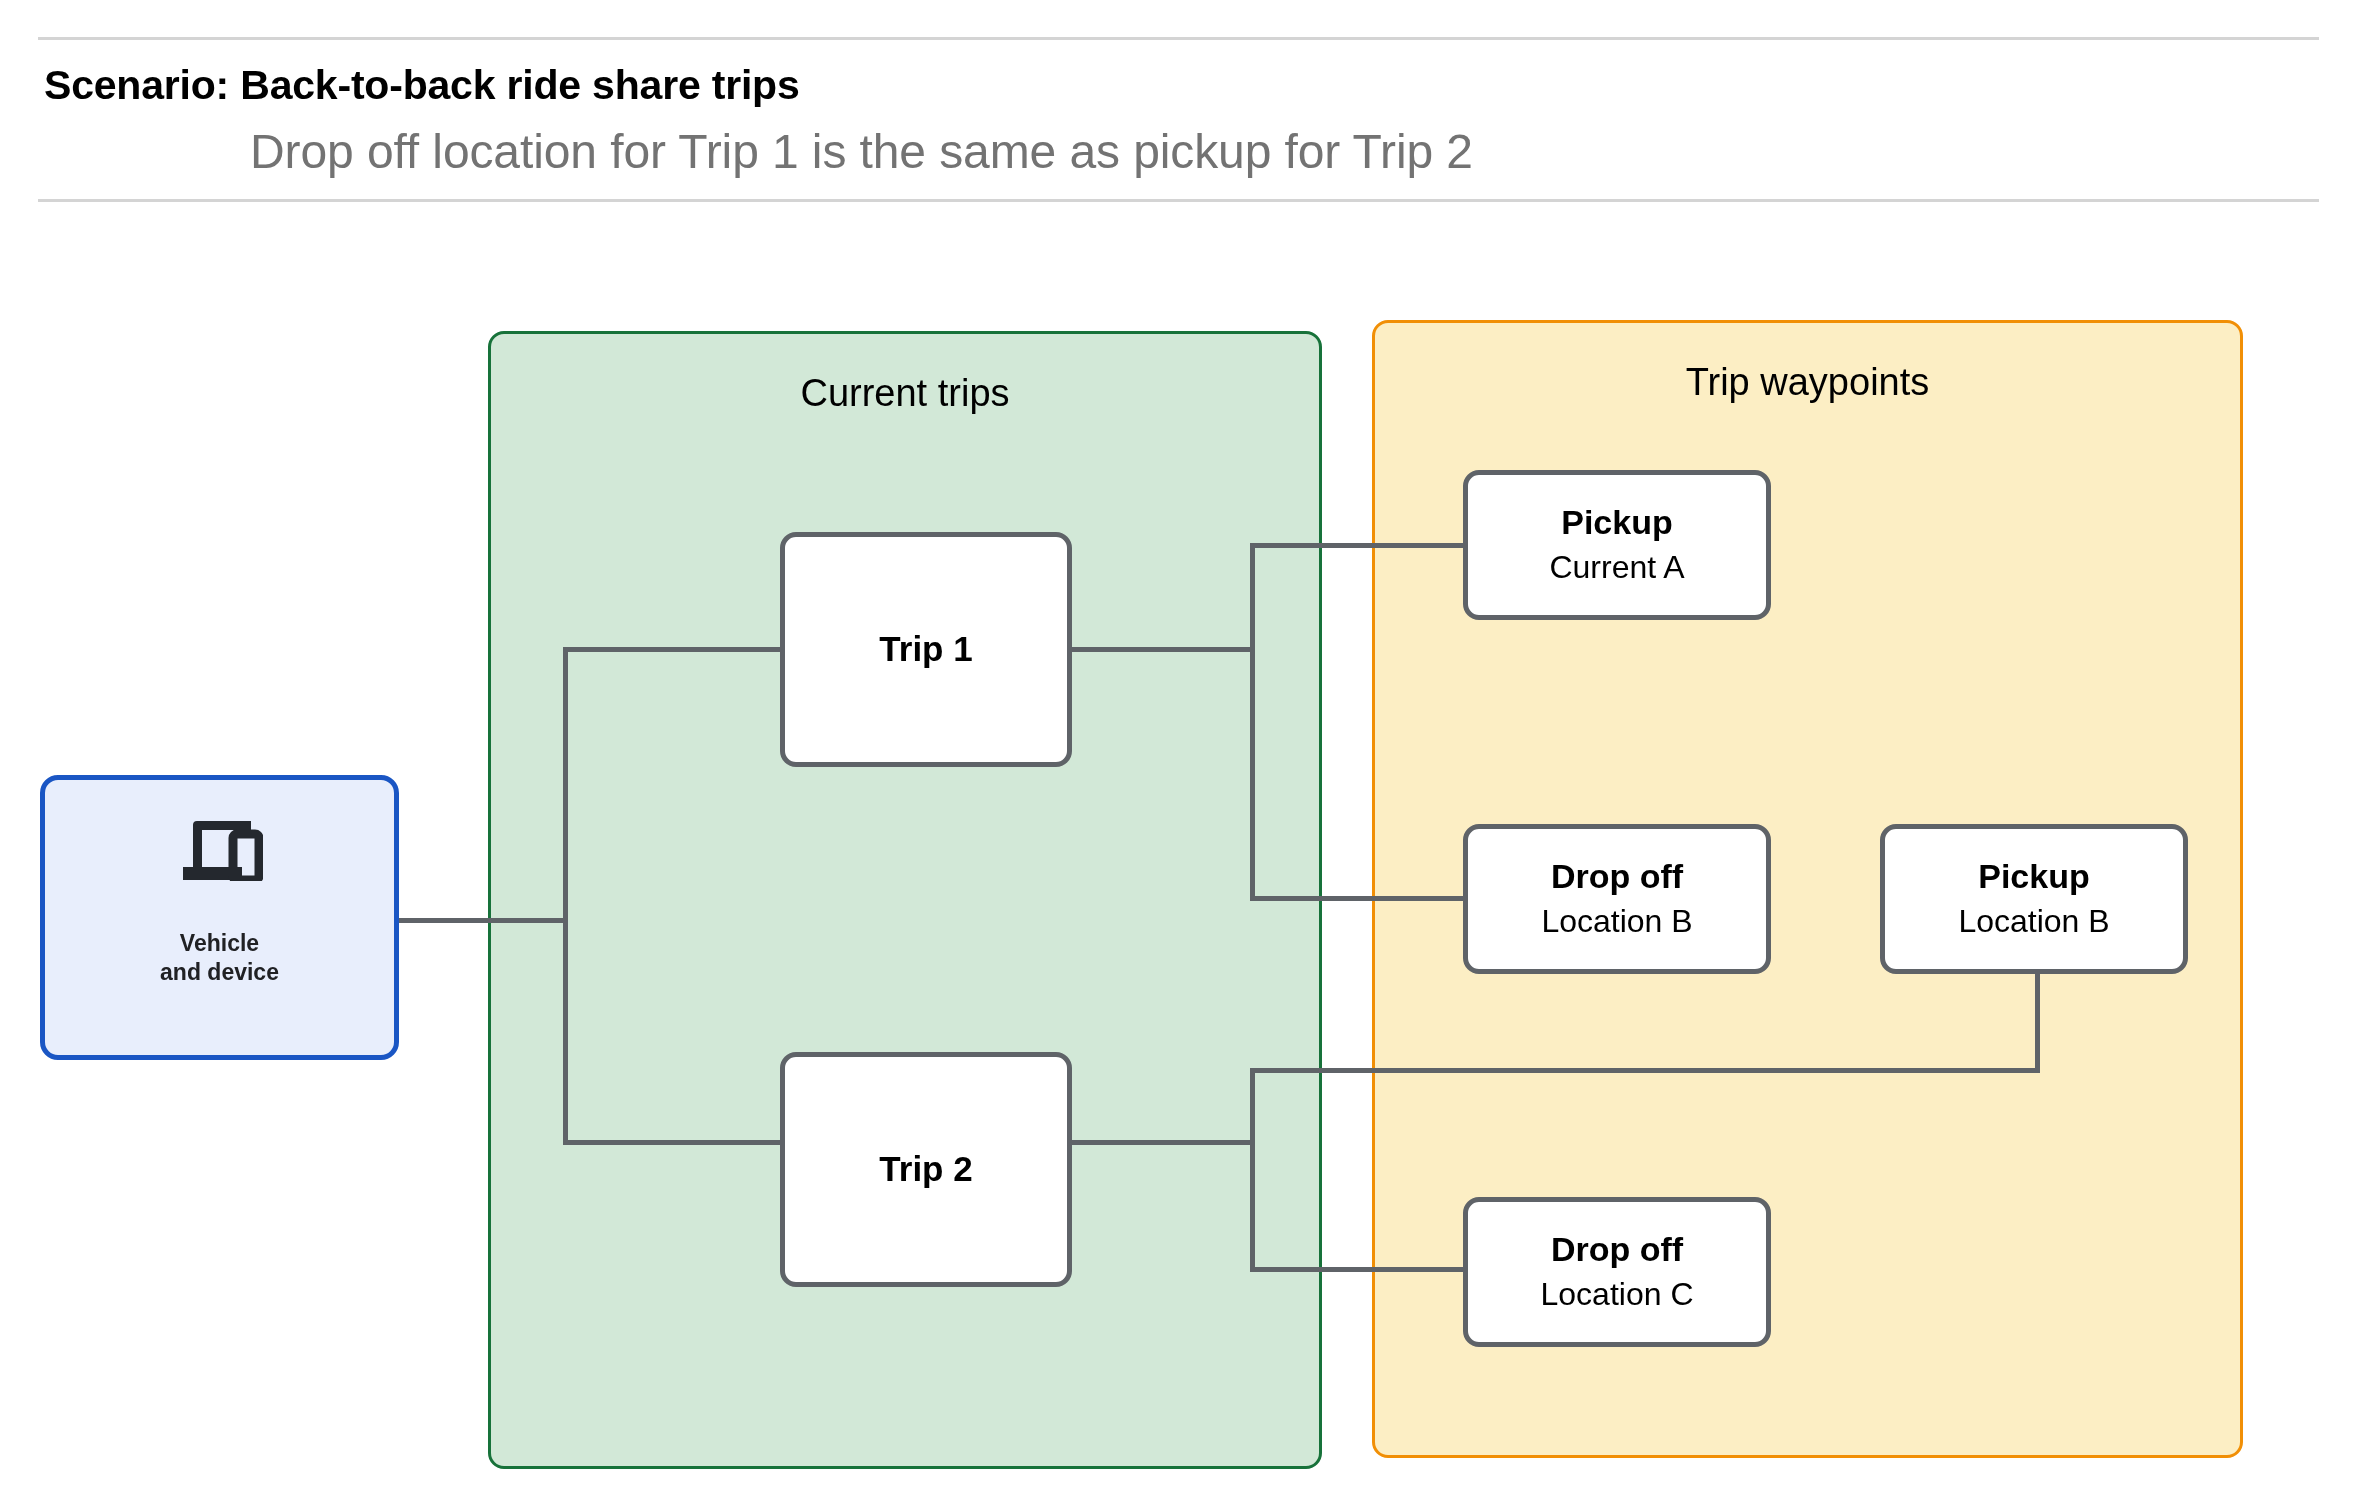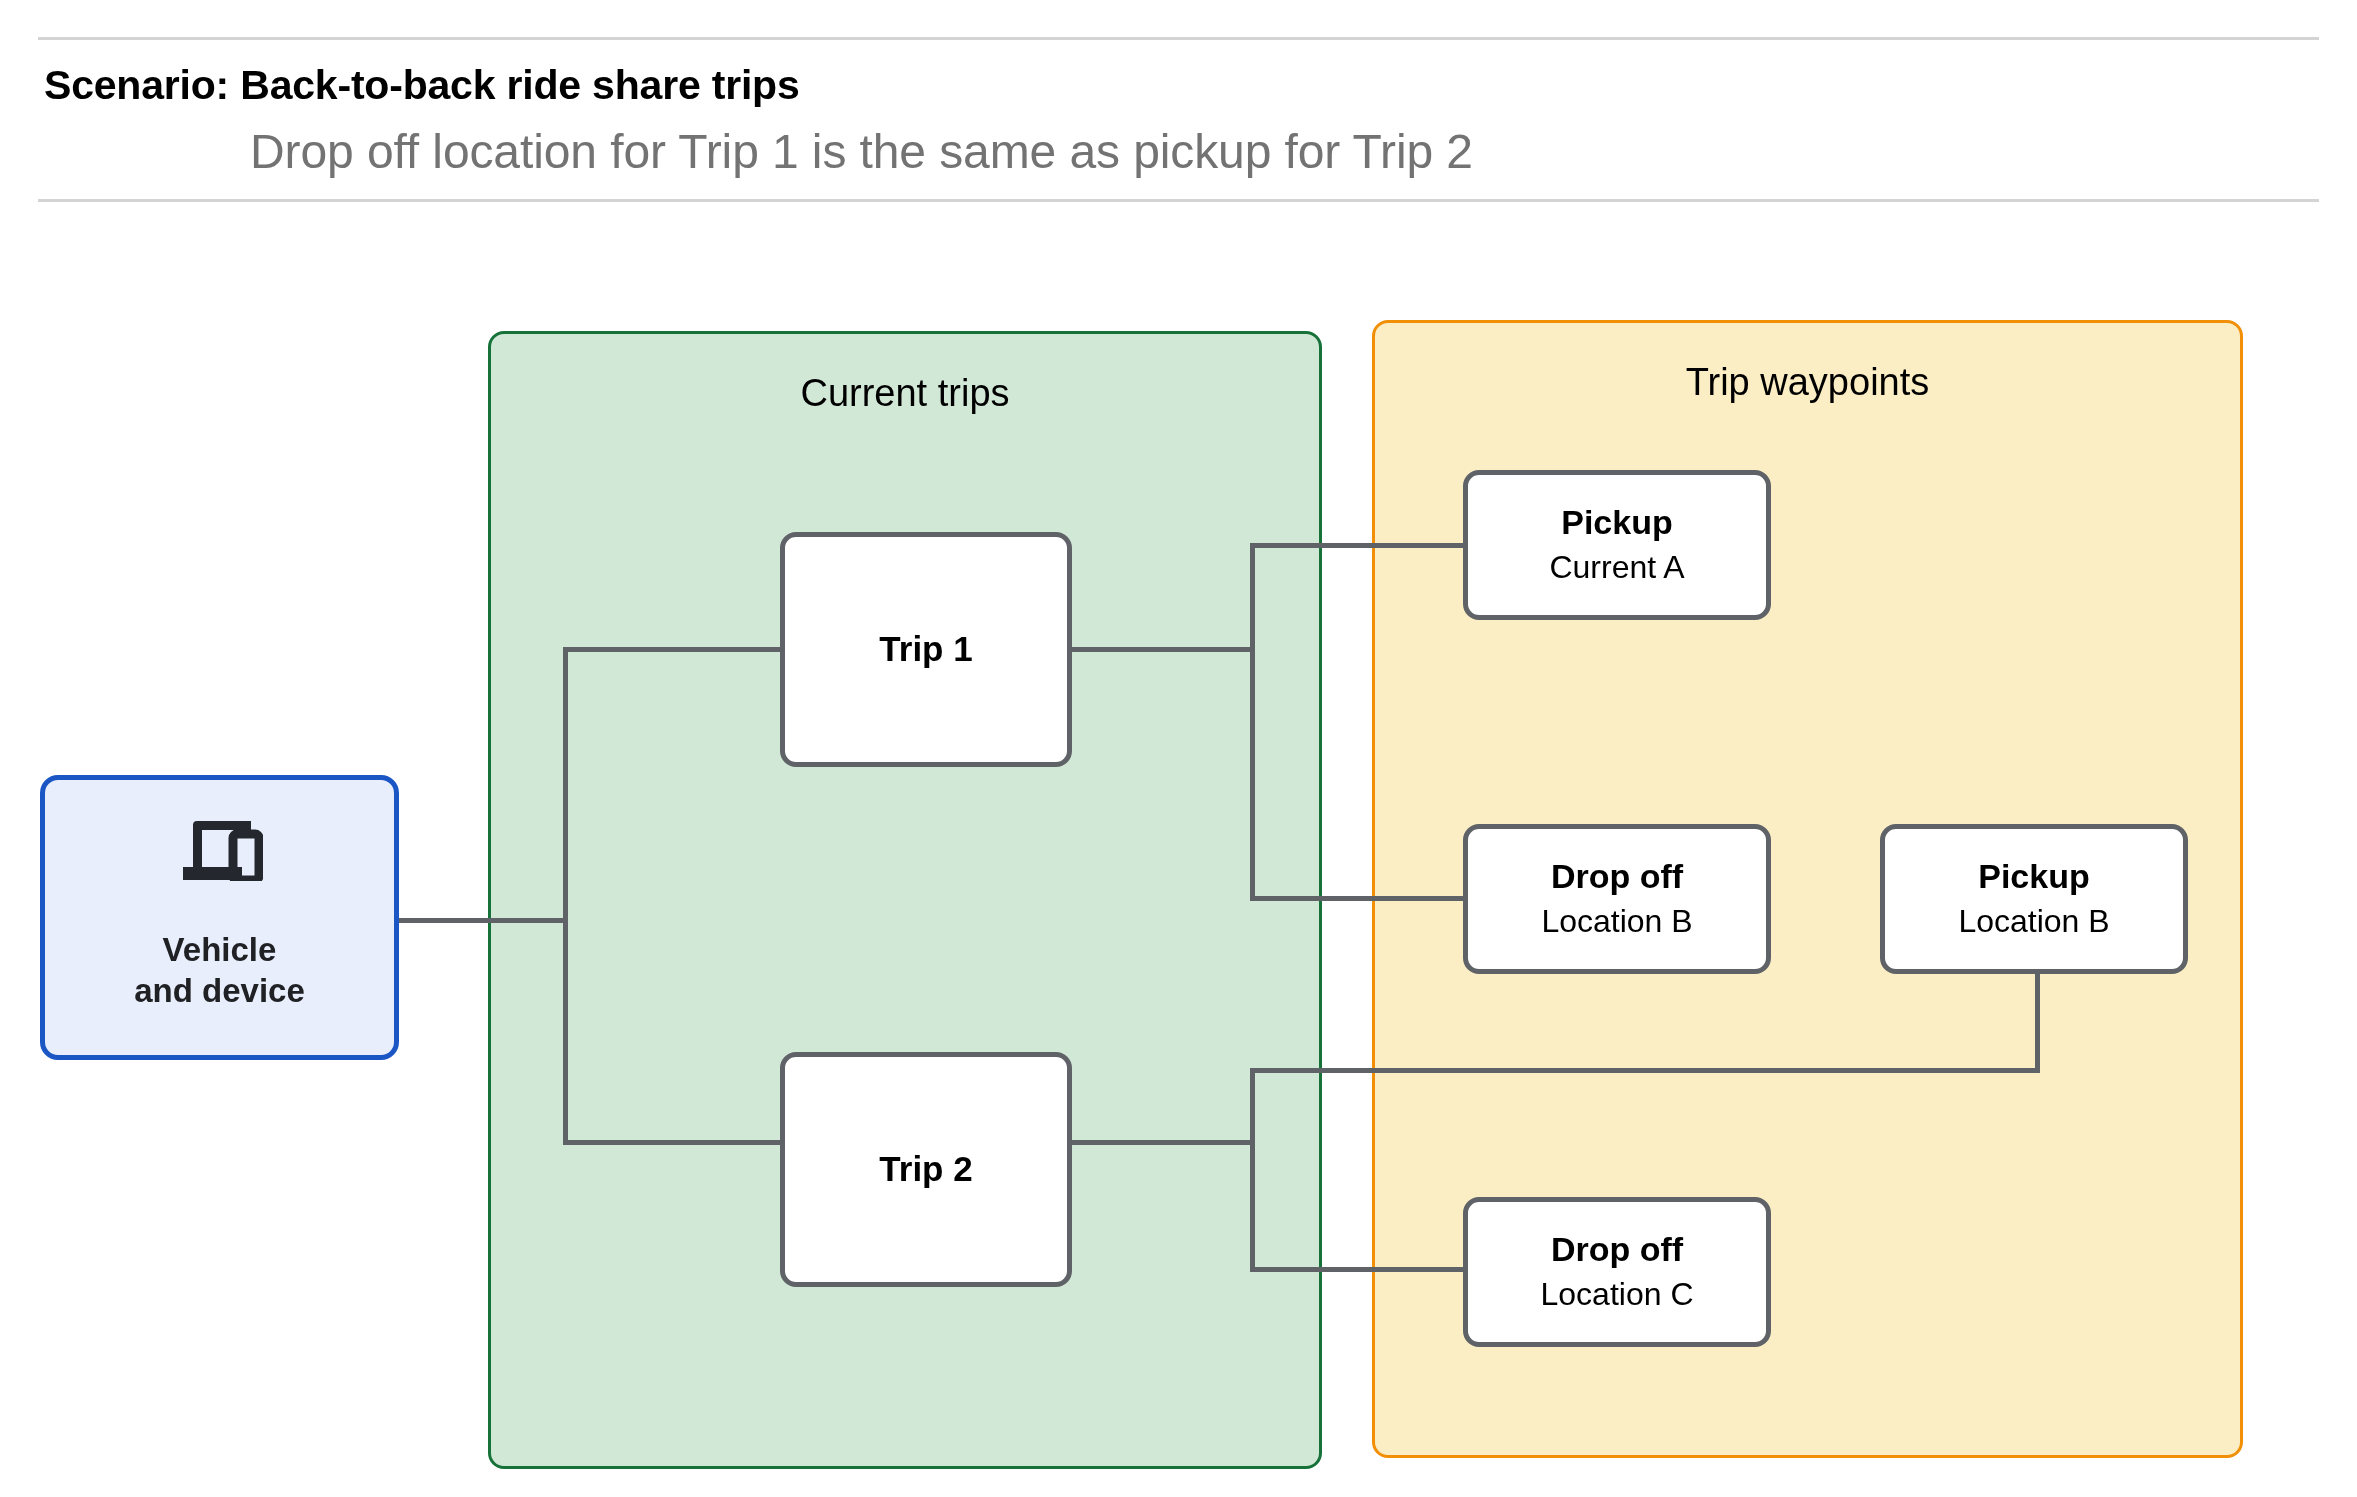--- a/index.html
+++ b/index.html
@@ -65,21 +65,21 @@
 
   
   .vehicle{
     position:absolute;left:40px;top:775px;width:359px;height:285px;
     box-sizing:border-box;background:#e8eefc;border:5px solid #1a56c4;
     border-radius:18px;
     display:flex;flex-direction:column;align-items:center;justify-content:flex-start;
   }
   .vehicle .icon{margin-top:35px;}
   .vehicle .vlabel{
-    margin-top:44px;font-size:33px;font-weight:700;line-height:1.25;
+    margin-top:44px;font-size:23px;font-weight:700;line-height:1.25;
     text-align:center;color:#202124;
   }
 
   
   .ln{position:absolute;background:#5f6368;}
   .lh{height:5px;}
   .lv{width:5px;}
 </style>
 </head>
 <body>

